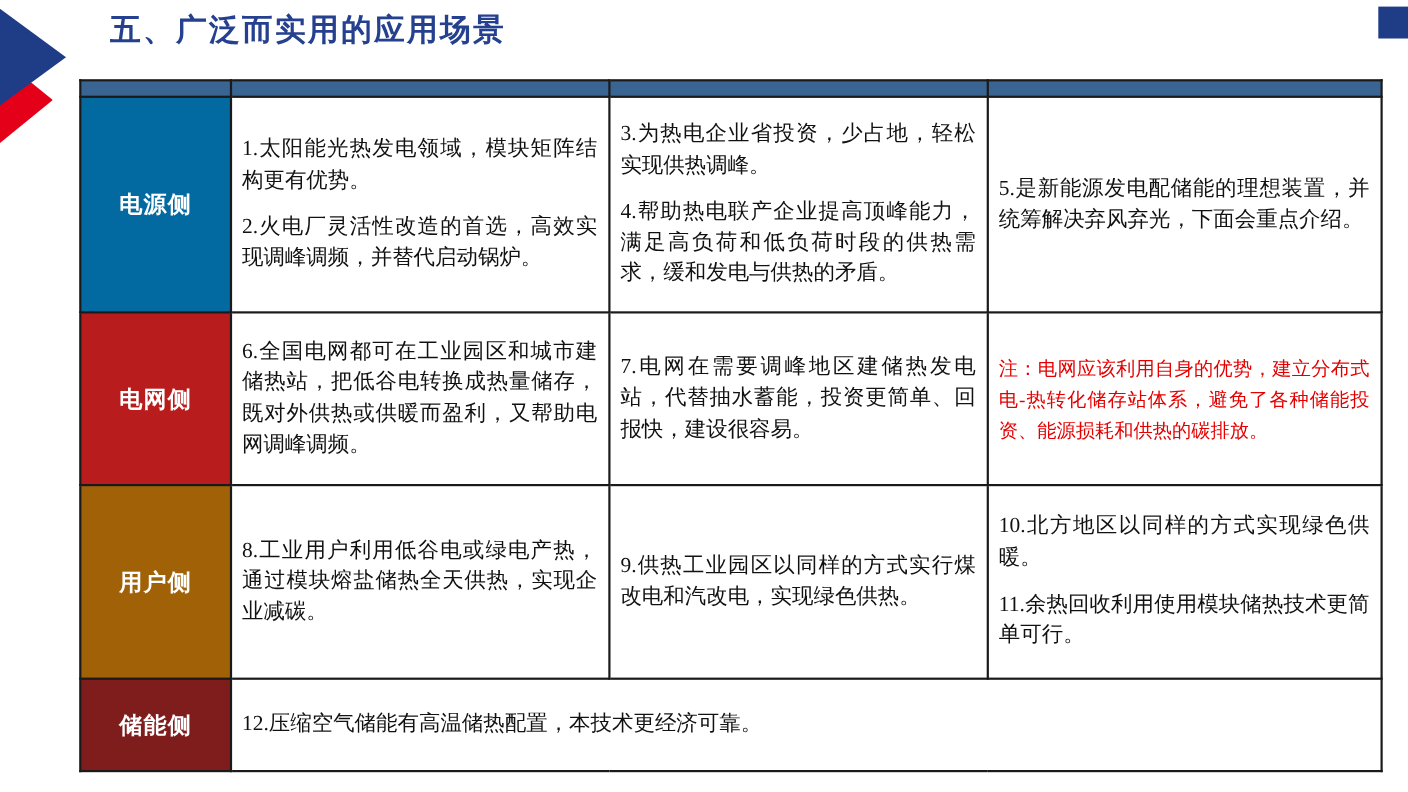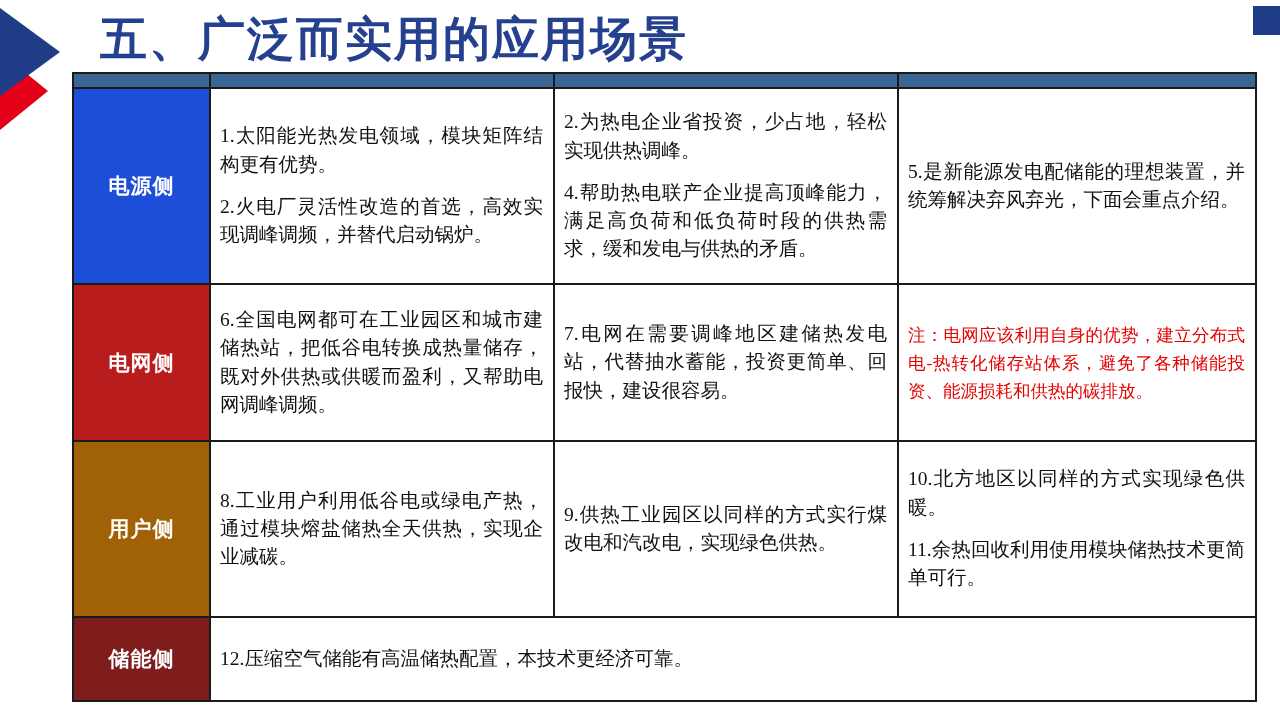--- a/index.html
+++ b/index.html
@@ -23,21 +23,21 @@
     clip-path: polygon(0 0, 100% 50%, 0 100%);
   }
 
   
   .corner-square {
     position: absolute; left: 1253px; top: 6px; width: 30px; height: 29px;
   }
 
   .title {
     position: absolute; left: 100px; top: 8px;
-    font-size: 47px; font-weight: bold; letter-spacing: 2px;
+    font-size: 28px; font-weight: bold; letter-spacing: 2px;
     font-family: "Liberation Serif", "DejaVu Serif", serif;
   }
 
   table.app-table {
     position: absolute; left: 72px; top: 72px; width: 1183px;
     border-collapse: collapse; table-layout: fixed;
   }
   .app-table td, .app-table th { border: 2px solid #1a1a1a; }
   tr.header-row { height: 15px; }
   tr.row-1 { height: 196px; }
@@ -84,27 +84,27 @@
 
     <tbody>
         <tr class="header-row">
       <th class="hdr" style="background: rgb(58, 100, 146);"></th>
       <th class="hdr" style="background: rgb(58, 100, 146);"></th>
       <th class="hdr" style="background: rgb(58, 100, 146);"></th>
       <th class="hdr" style="background: rgb(58, 100, 146);"></th>
     </tr>
 
     <tr class="row-1">
-      <td class="label-cell" style="background: #1d4ed8;">电源侧</td>
+      <td class="label-cell" style="background: #0369a1;">电源侧</td>
       <td class="body-cell">
         <p>1.太阳能光热发电领域，模块矩阵结构更有优势。</p>
         <p>2.火电厂灵活性改造的首选，高效实现调峰调频，并替代启动锅炉。</p>
       </td>
       <td class="body-cell">
-        <p>2.为热电企业省投资，少占地，轻松实现供热调峰。</p>
+        <p>3.为热电企业省投资，少占地，轻松实现供热调峰。</p>
         <p>4.帮助热电联产企业提高顶峰能力，满足高负荷和低负荷时段的供热需求，缓和发电与供热的矛盾。</p>
       </td>
       <td class="body-cell">
         <p>5.是新能源发电配储能的理想装置，并统筹解决弃风弃光，下面会重点介绍。</p>
       </td>
     </tr>
 
     <tr class="row-2">
       <td class="label-cell" style="background: #b91c1c;">电网侧</td>
       <td class="body-cell">

